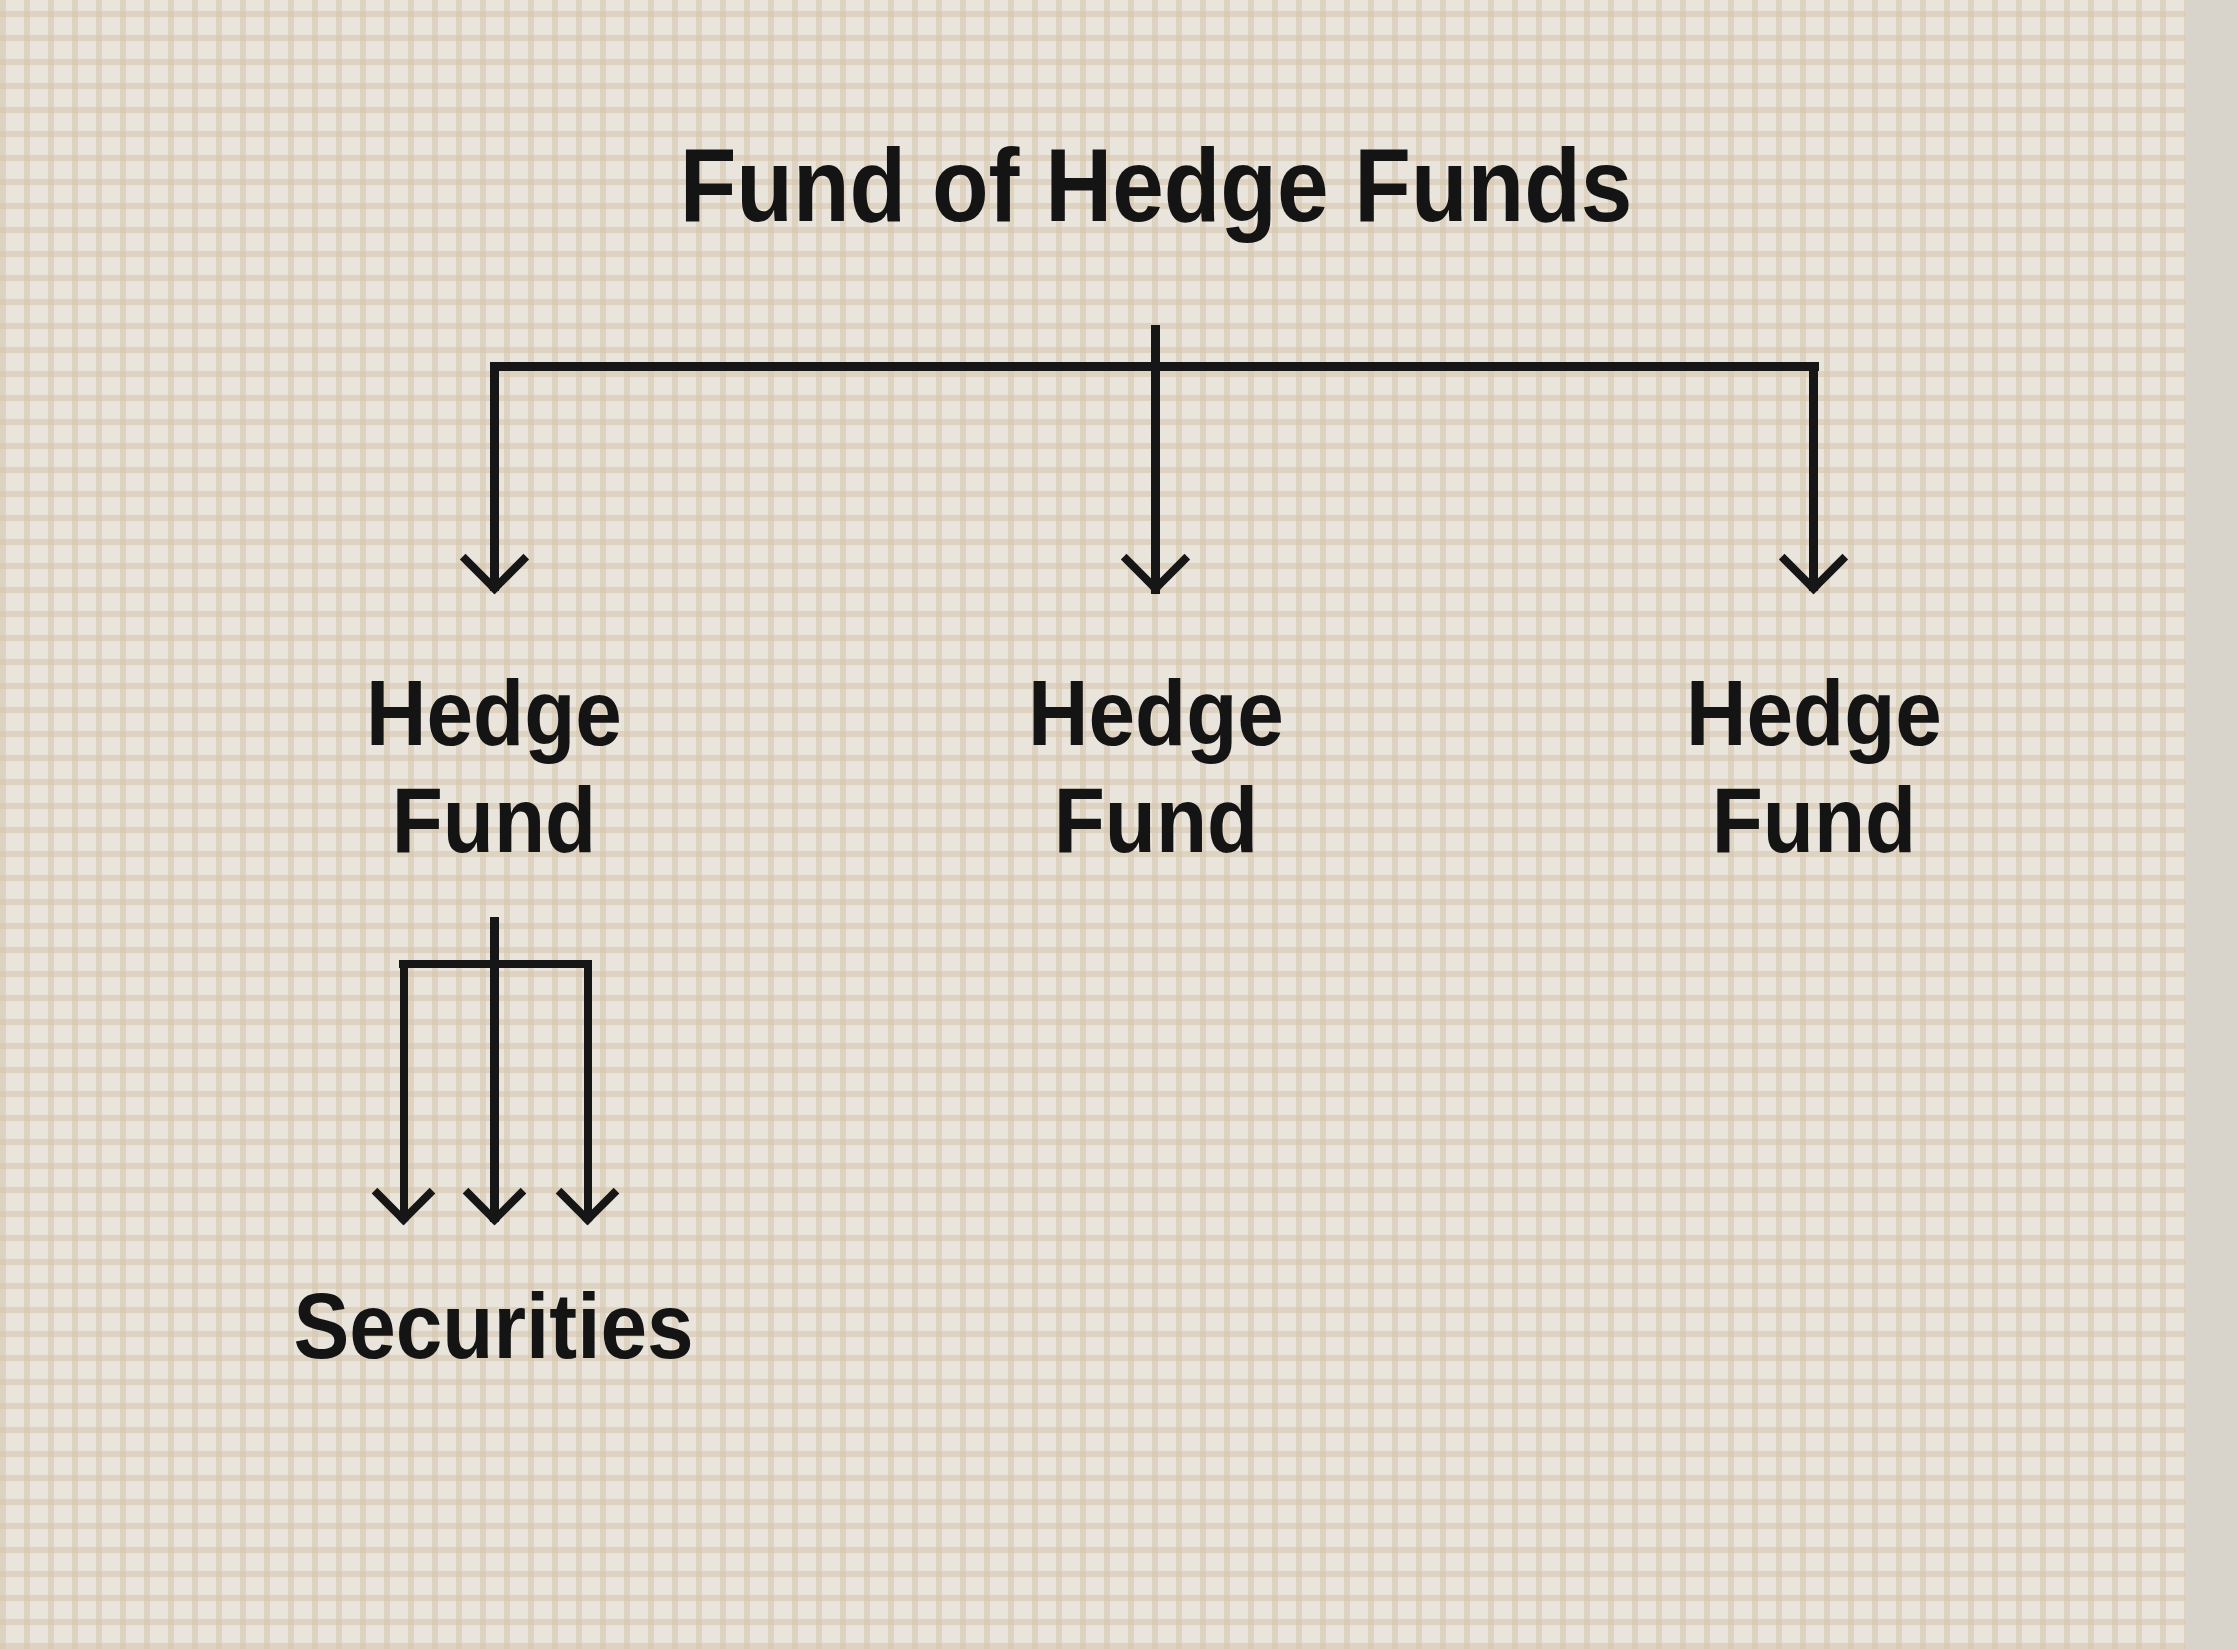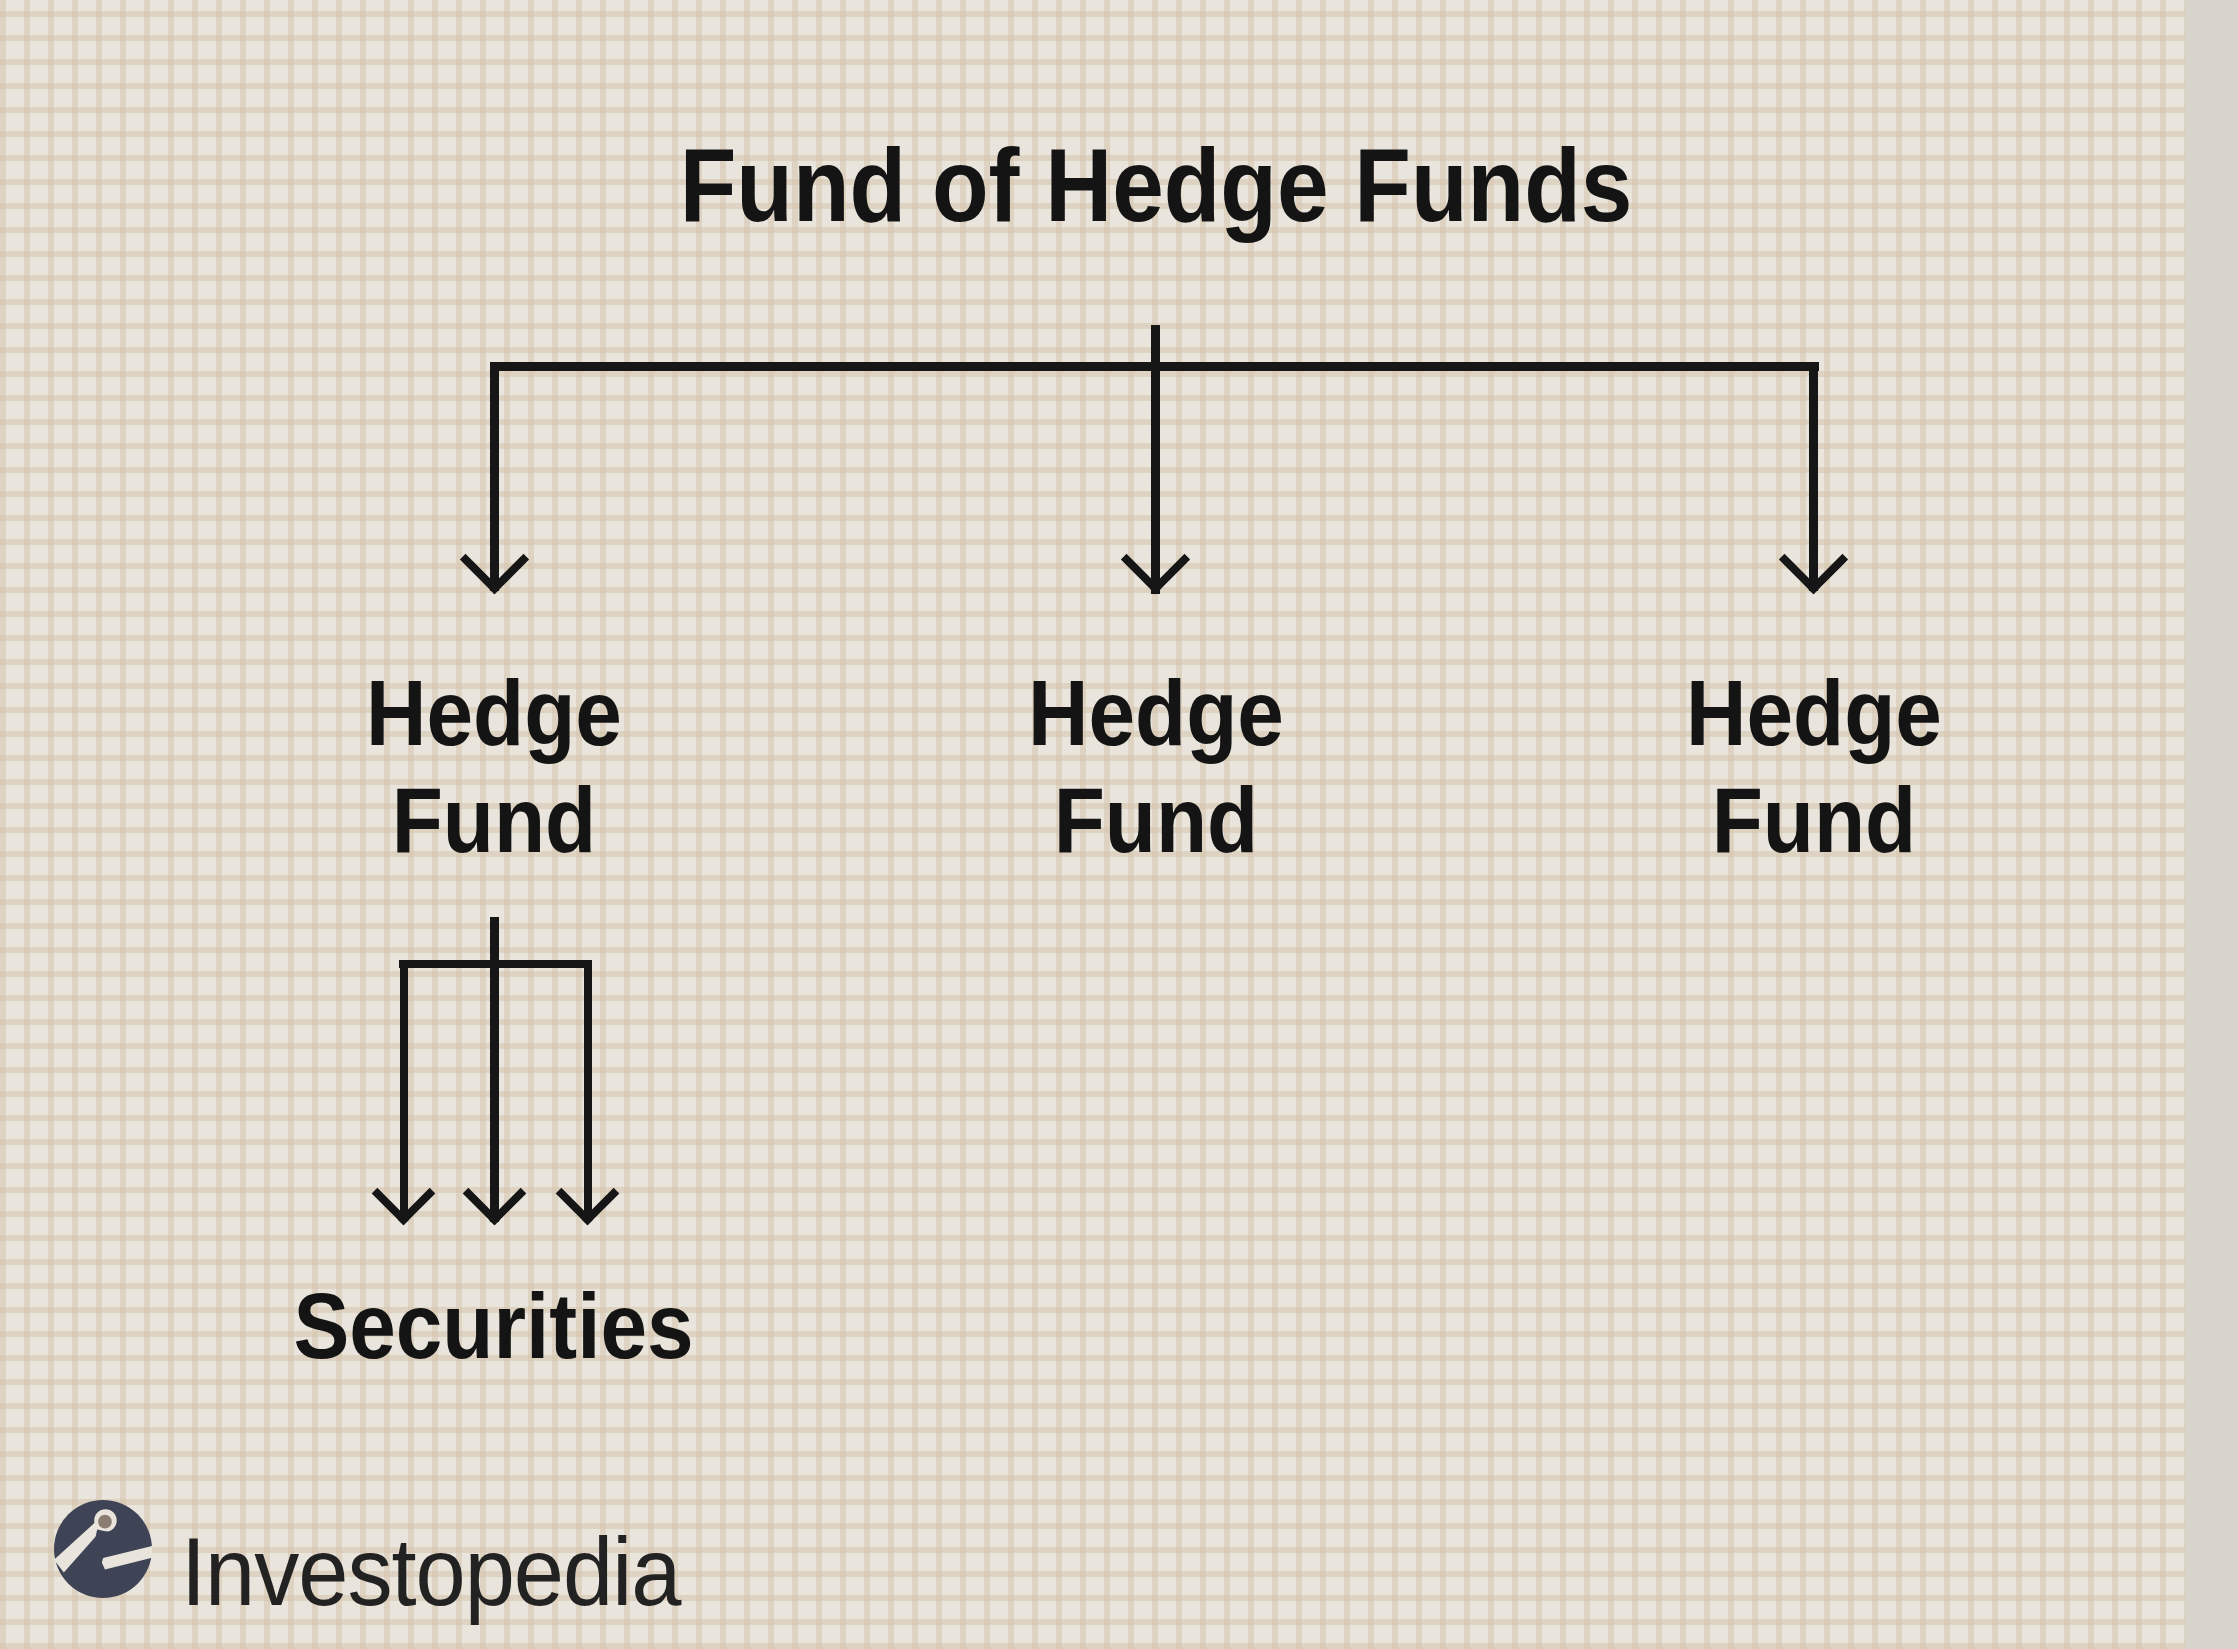--- a/index.html
+++ b/index.html
@@ -97,31 +97,15 @@
   <div class="line" style="left:399px;top:960px;width:193px;height:8px;"></div>
   <div class="line" style="left:400px;top:960px;width:8px;height:257px;"></div>
   <div class="line" style="left:584px;top:960px;width:8px;height:257px;"></div>
 
   <div class="chev small" style="left:381px;"></div>
   <div class="chev small" style="left:472px;"></div>
   <div class="chev small" style="left:565px;"></div>
 
   <div id="securities" class="txt">Securities</div>
 
-  <div id="logo">
-    <svg id="logo-icon" viewBox="0 0 100 100" xmlns="http://www.w3.org/2000/svg">
-      <circle cx="50" cy="50" r="50" fill="#3e4356"></circle>
-
-      <polygon points="0,61 44,21 57,21 10,74" fill="#e9e5dc"></polygon>
-
-      <circle cx="52.5" cy="21" r="11.5" fill="#e9e5dc"></circle>
-
-      <polygon points="47,60 100,47 100,59 52,71" fill="#e9e5dc"></polygon>
-
-      <polygon points="44,30 57,33 48,67 47,88 36,75 37,65" fill="#3e4356"></polygon>
-
-      <circle cx="52" cy="22" r="7" fill="#8b7d71"></circle>
-    </svg>
-    <div id="wordmark">Investopedia</div>
-  </div>
 
 </div>
 
 
 </body></html>

